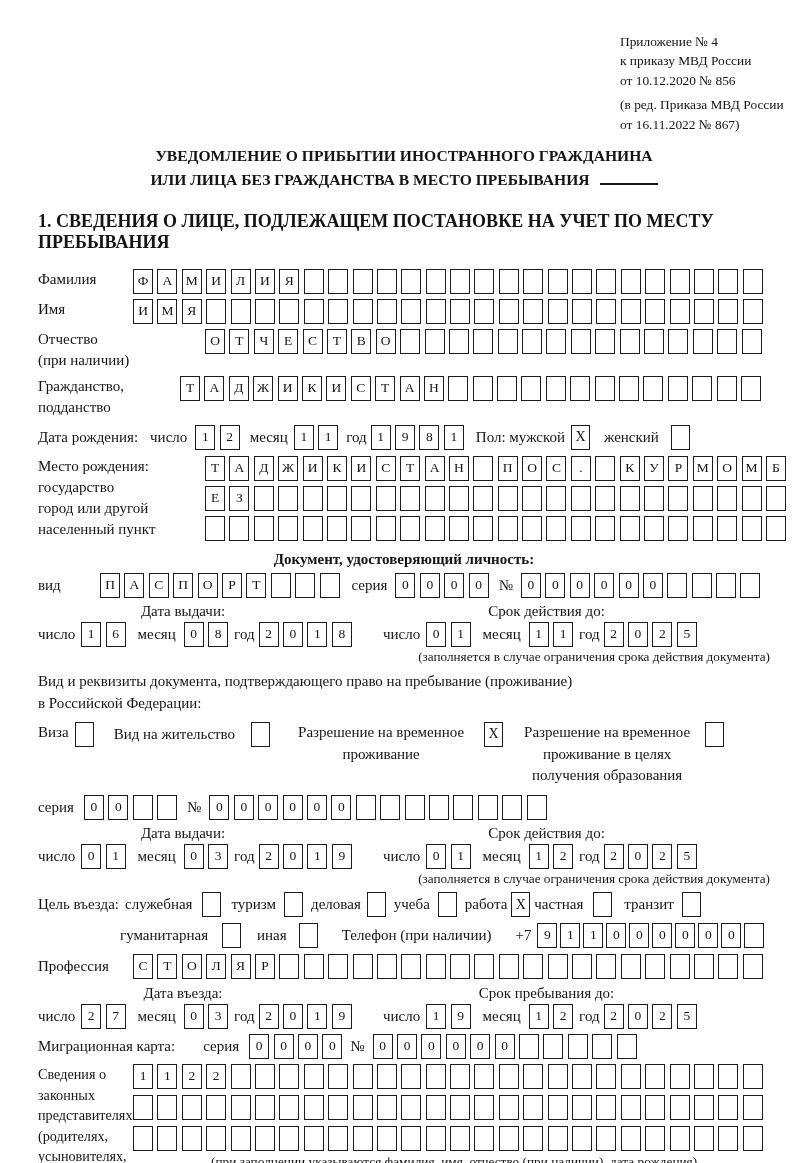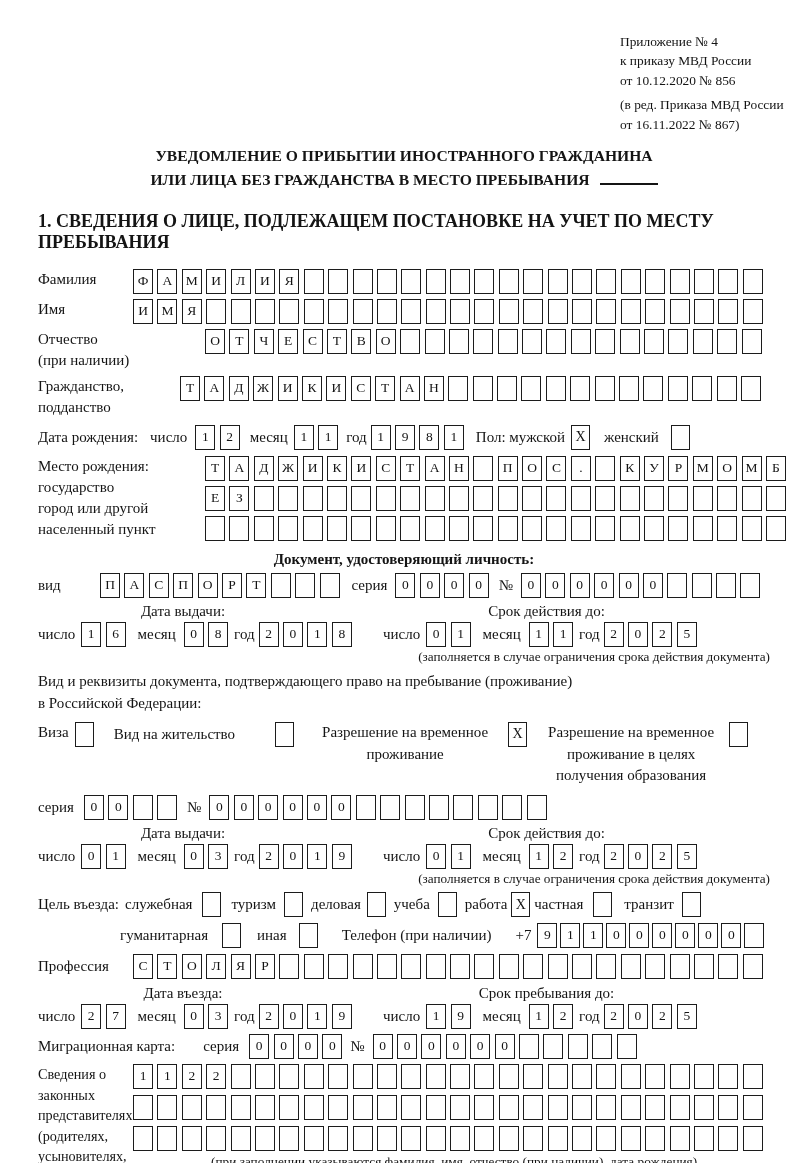--- a/index.html
+++ b/index.html
@@ -430,21 +430,21 @@
   </div>
 
   <div class="intro">Вид и реквизиты документа, подтверждающего право на пребывание (проживание)</div>
   <div class="intro">в Российской Федерации:</div>
 
   <div class="opts">
     <div class="opt" style="">
       <span class="opt-lbl">Виза</span>
       <span class="checkbox ml6"></span>
     </div>
-    <div class="opt ml20" style="align-items:center;gap:24px;">
+    <div class="opt ml20" style="align-items:center;">
       <span class="opt-lbl">Вид на жительство</span>
       <span class="checkbox ml16"></span>
     </div>
     <div class="opt ml16">
       <span class="opt-lbl c2">Разрешение на временное проживание</span>
       <span class="checkbox ml8">X</span>
     </div>
     <div class="opt ml14">
       <span class="opt-lbl c3">Разрешение на временное проживание в целях получения образования</span>
       <span class="checkbox ml8"></span>

